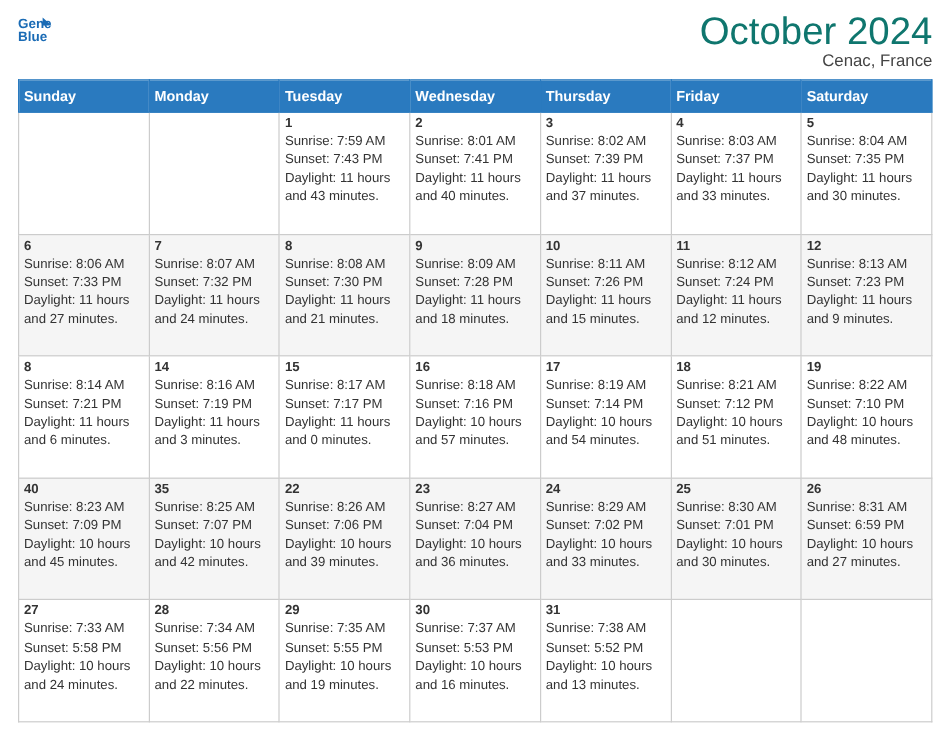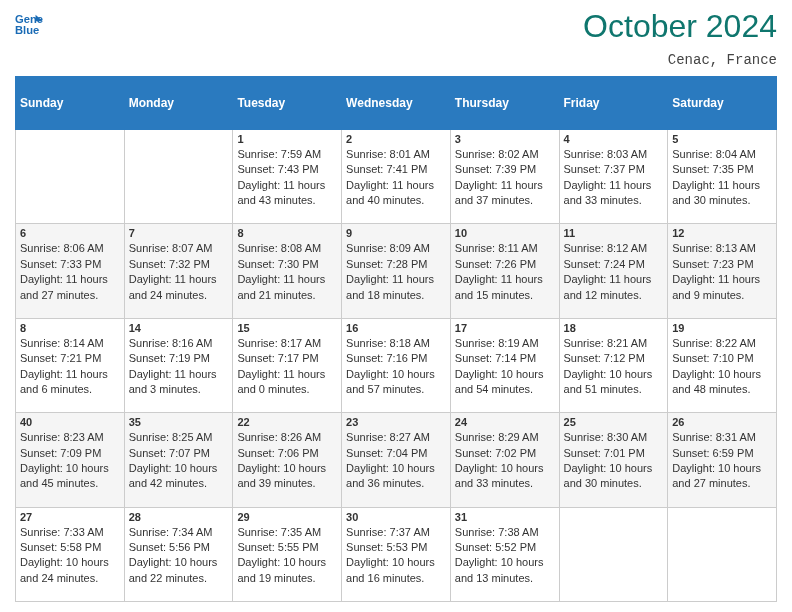--- a/index.html
+++ b/index.html
@@ -37,36 +37,35 @@
     }
     .month-title {
       font-size: 32px;
       font-weight: normal;
       color: #0f766e;
       line-height: 1;
     }
     .location {
       font-size: 14px;
       color: #444;
-      margin-top: 10px;
-      font-family: Liberation Mono, monospace;
+      margin-top: 0;
     }
     .calendar {
       flex: 1;
       border: 1px solid #ccc;
       border-collapse: collapse;
       width: 100%;
       table-layout: fixed;
     }
     .calendar th {
       background: #2a7abf;
       color: #fff;
       font-size: 12px;
       font-weight: bold;
-      padding: 19px 4px;
+      padding: 6px 4px;
       text-align: left;
       border: 1px solid #2a7abf;
     }
     .calendar td {
       border: 1px solid #ccc;
       vertical-align: top;
       padding: 3px 4px;
       font-size: 9.5px;
       color: #333;
       height: 86px;

